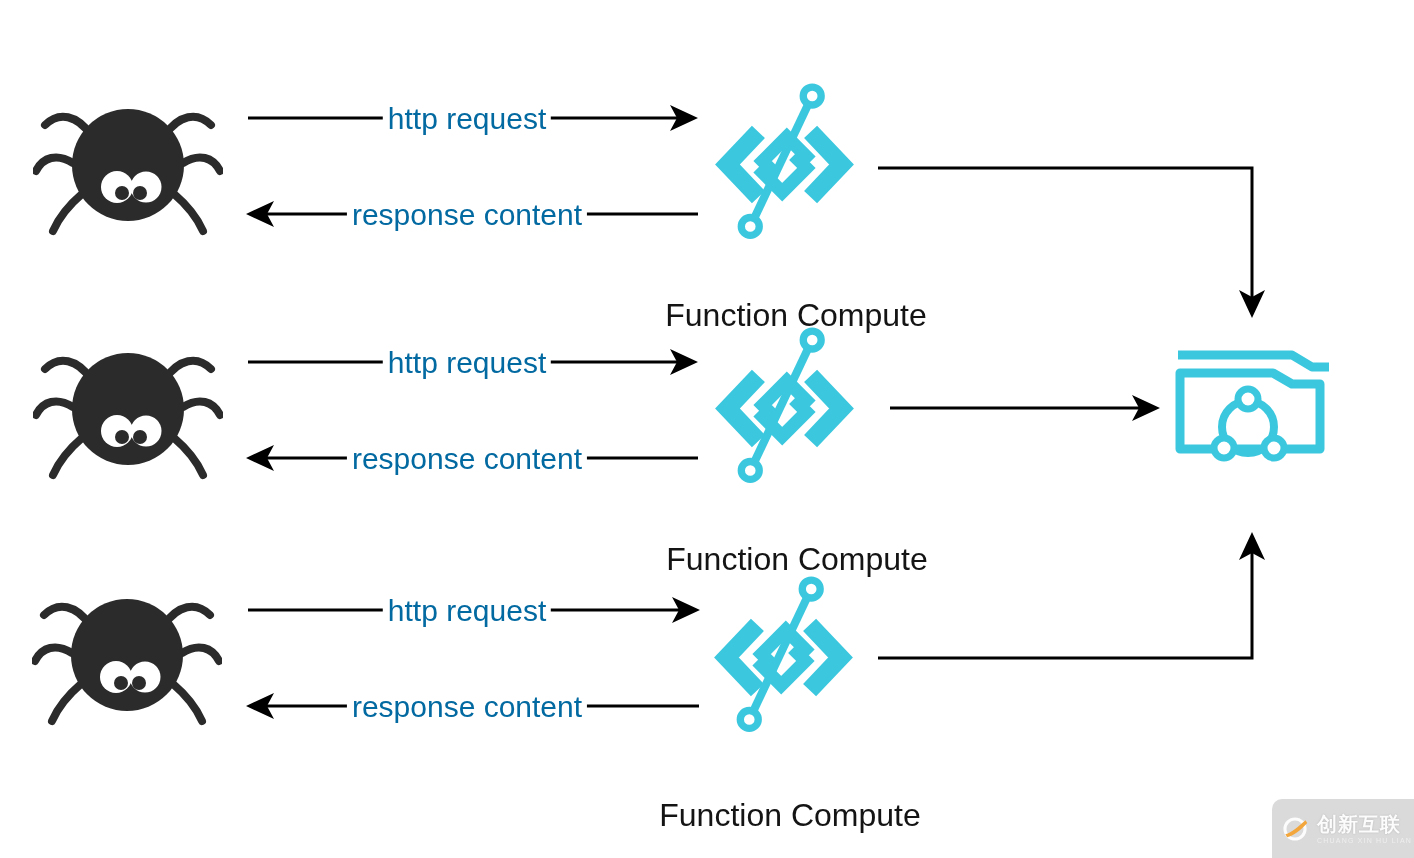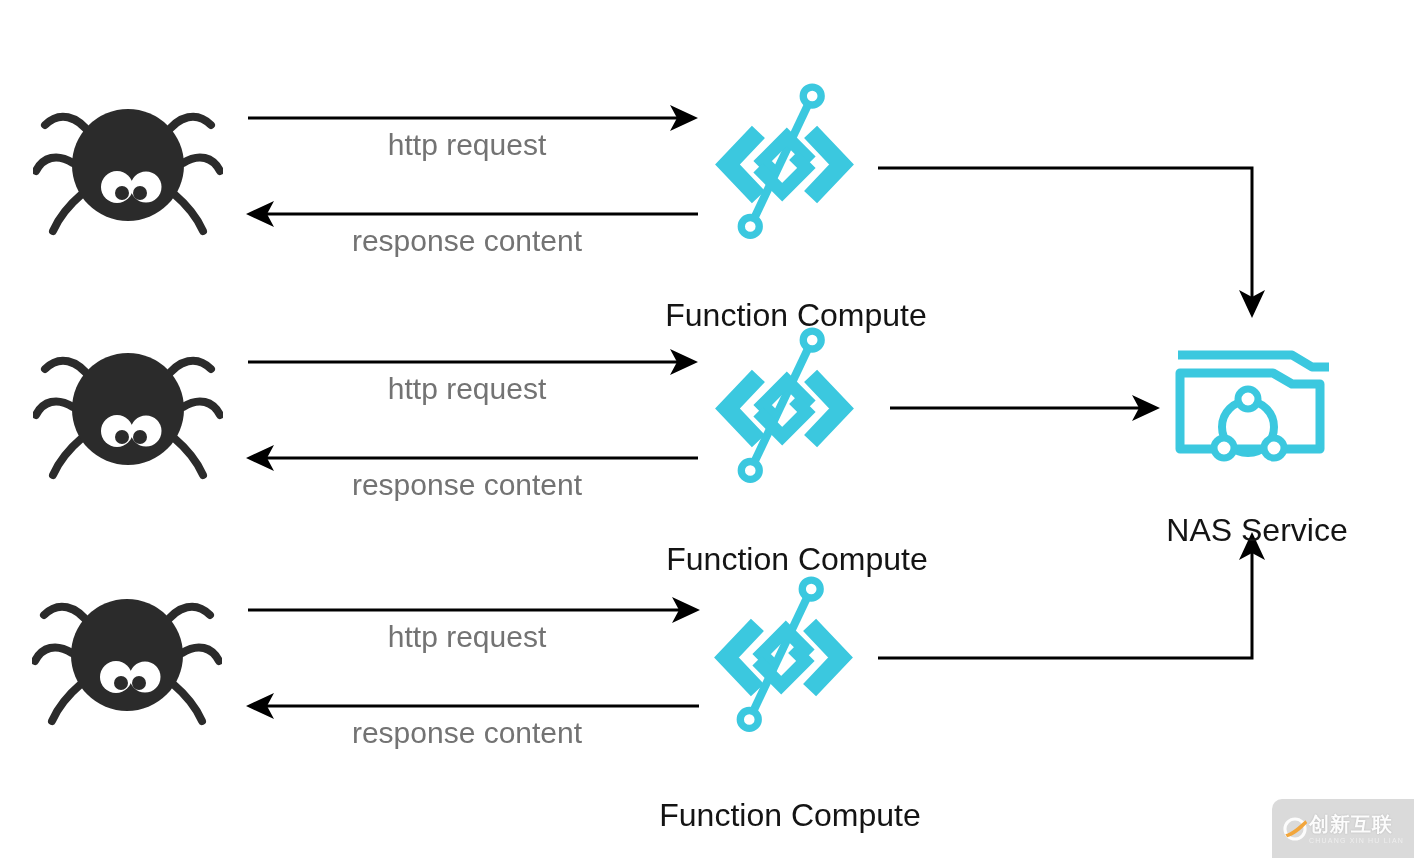--- a/index.html
+++ b/index.html
@@ -12,33 +12,33 @@
   }
   .abs{position:absolute;}
   svg{display:block;}
   
   #connectors{position:absolute;left:0;top:0;width:1414px;height:858px;}
   .conn{stroke:#000000;stroke-width:3;fill:none;}
   .head{fill:#000000;stroke:none;}
   
   .arrow-label{
     position:absolute;transform:translate(-50%,-50%);
-    font-size:30px;color:#737373;background:#ffffff;
-    padding:0 5px;white-space:nowrap;line-height:1.1;margin-top:26px;
+    font-size:30px;color:#0369a1;background:#ffffff;
+    padding:0 5px;white-space:nowrap;line-height:1.1;
   }
   .node-label{
     position:absolute;transform:translate(-50%,-50%);
     font-size:32px;color:#141414;white-space:nowrap;line-height:1.1;margin-top:24px;
   }
   
   #watermark{
     position:absolute;left:1272px;top:799px;right:0;bottom:0;
     background:rgba(122,122,122,0.28);
     border-top-left-radius:10px;
-    display:flex;align-items:center;
+    display:flex;align-items:center;gap:8px;
     padding-left:9px;box-sizing:border-box;
   }
   #watermark .wm-text{display:flex;flex-direction:column;line-height:1;}
   #watermark .wm-brand{
     font-size:20px;font-weight:bold;color:rgba(255,255,255,0.95);
     letter-spacing:1px;text-shadow:0 0 2px rgba(0,0,0,0.18);
   }
   #watermark .wm-tagline{
     font-size:7px;color:rgba(255,255,255,0.55);
     letter-spacing:1.2px;margin-top:3px;white-space:nowrap;
@@ -169,21 +169,20 @@
   <div class="arrow-label" style="left:467px;top:118px">http request</div>
   <div class="arrow-label" style="left:467px;top:214px">response content</div>
   <div class="arrow-label" style="left:467px;top:362px">http request</div>
   <div class="arrow-label" style="left:467px;top:458px">response content</div>
   <div class="arrow-label" style="left:467px;top:610px">http request</div>
   <div class="arrow-label" style="left:467px;top:706px">response content</div>
 
   <div class="node-label" style="left:796px;top:292px">Function Compute</div>
   <div class="node-label" style="left:797px;top:536px">Function Compute</div>
   <div class="node-label" style="left:790px;top:792px">Function Compute</div>
-  <div class="node-label" style="left:1257px;top:507px">NAS Service</div>
 
   <div id="watermark">
     <svg width="28" height="28">
         <use href="#sym-brand"></use>
       </svg>
     <div class="wm-text">
       <span class="wm-brand">创新互联</span>
       <span class="wm-tagline">CHUANG XIN HU LIAN</span>
     </div>
   </div>

